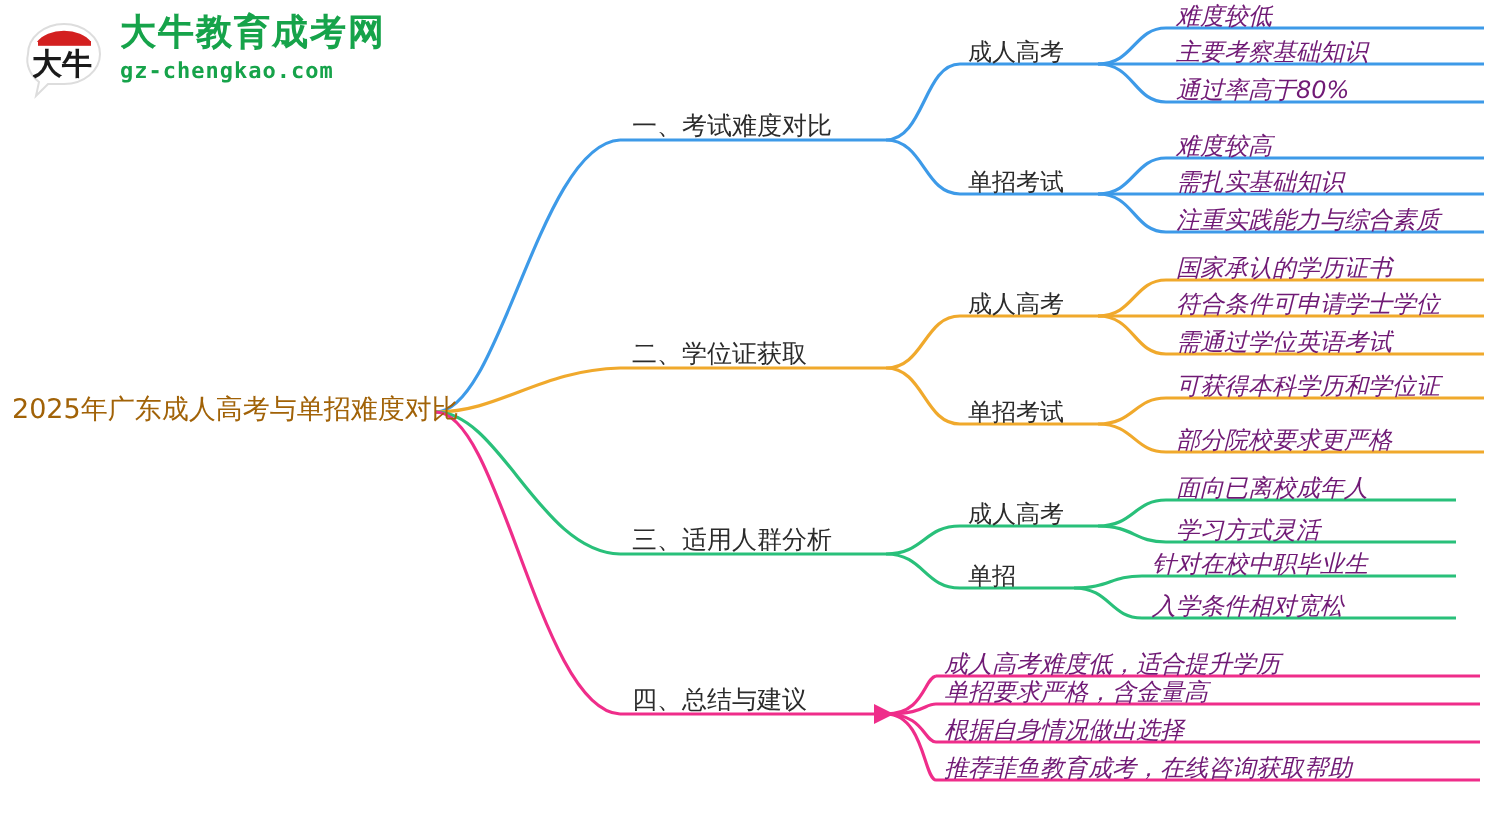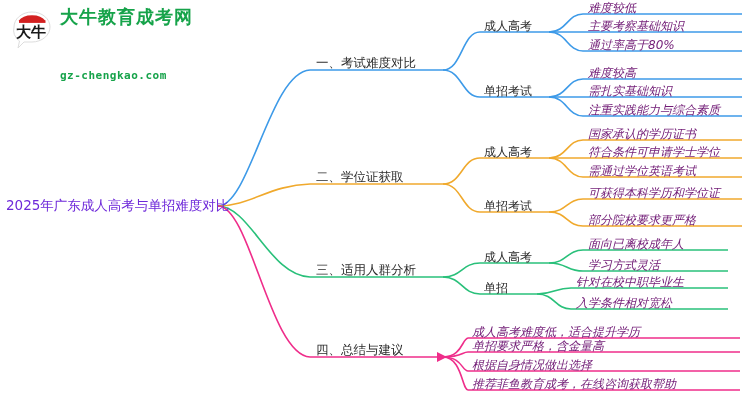--- a/index.html
+++ b/index.html
@@ -9,39 +9,39 @@
     font-family:"Liberation Sans","DejaVu Sans",sans-serif;
     overflow:hidden;
     position:relative;
   }
   #mindmap{position:absolute;left:0;top:0;width:750px;height:410px;}
   .layer-svg{position:absolute;left:0;top:0;width:750px;height:410px;pointer-events:none;}
 
   
   .logo{position:absolute;left:10px;top:8px;display:flex;align-items:flex-start;gap:6px;}
   .logo-mark{position:relative;width:44px;height:42px;flex:0 0 44px;}
-  .logo-text{display:flex;flex-direction:column;justify-content:center;line-height:1;gap:40px;}
+  .logo-text{display:flex;flex-direction:column;justify-content:center;line-height:1;}
   .logo-title{
     font-size:18px;font-weight:bold;color:#16a34a;letter-spacing:1px;
     font-family:"DejaVu Sans","Liberation Sans",sans-serif;
   }
   .logo-sub{
     font-size:11px;font-weight:bold;color:#16a34a;letter-spacing:.5px;margin-top:4px;
     font-family:"DejaVu Sans Mono","Liberation Mono",monospace;
   }
 
   
   .node{
     position:absolute;
     white-space:nowrap;
     color:#2b2b2b;
     font-family:"DejaVu Sans","Liberation Sans",sans-serif;
     line-height:1;
   }
-  .node-root{font-size:13.5px;color:#6d28d9;}
+  .node-root{font-size:13.5px;color:#a16207;}
   .node-l1{font-size:12.5px;color:#2b2b2b;}
   .node-l2{font-size:12px;color:#2b2b2b;}
   .node-l3{font-size:12px;color:#701a75;font-style:italic;}
 </style>
 </head>
 <body>
 
 <div id="mindmap">
 
   <div class="logo">

